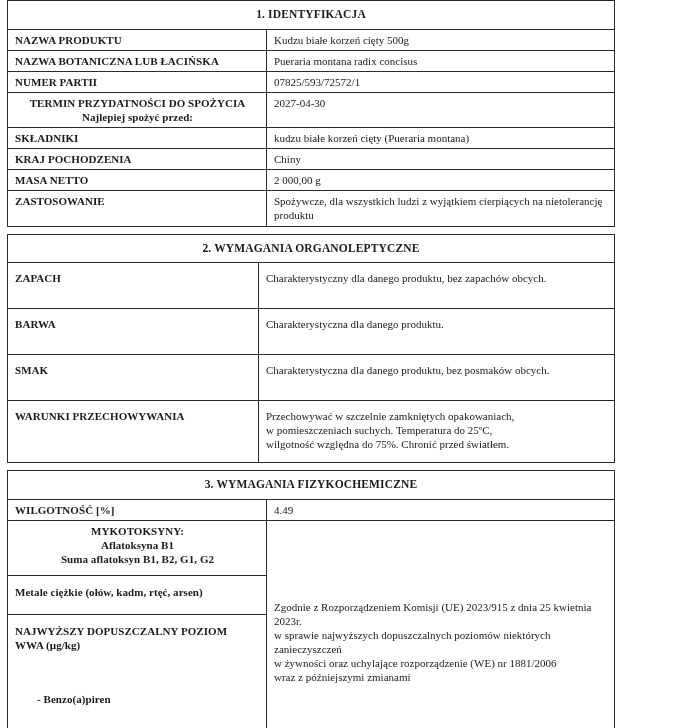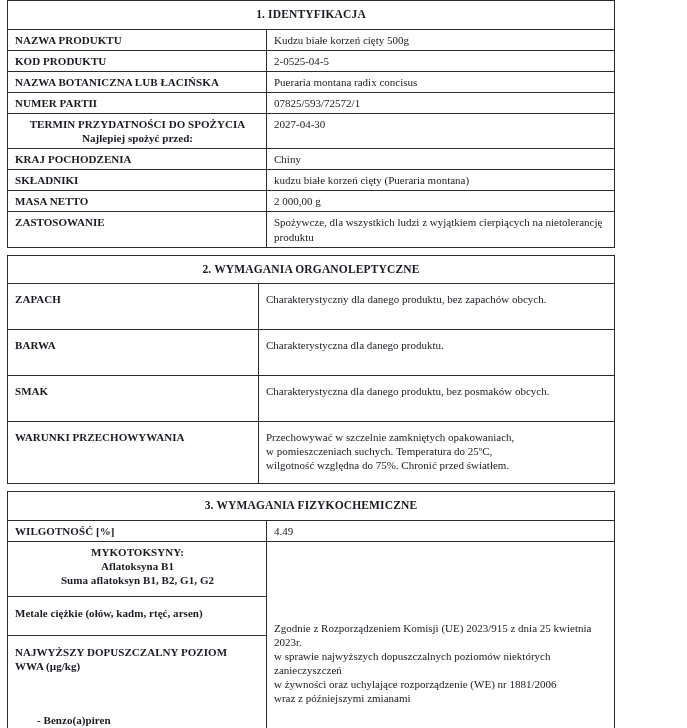--- a/index.html
+++ b/index.html
@@ -88,43 +88,39 @@
       </colgroup>
     <tbody>
       <tr class="section-title">
         <td colspan="2">1. IDENTYFIKACJA</td>
       </tr>
       <tr class="r-short">
         <td class="label-cell">NAZWA PRODUKTU</td>
         <td class="value-cell">Kudzu białe korzeń cięty 500g</td>
       </tr>
       <tr class="r-short">
-        <td class="label-cell">KOD PRODUKTU</td>
-        <td class="value-cell">2-0525-04-5</td>
-      </tr>
-      <tr class="r-short">
         <td class="label-cell">NAZWA BOTANICZNA LUB ŁACIŃSKA</td>
         <td class="value-cell">Pueraria montana radix concisus</td>
       </tr>
       <tr class="r-short">
         <td class="label-cell">NUMER PARTII</td>
         <td class="value-cell">07825/593/72572/1</td>
       </tr>
       <tr class="r-two">
         <td class="label-cell nowrapv">TERMIN PRZYDATNOŚCI DO SPOŻYCIA
 Najlepiej spożyć przed:</td>
         <td class="value-cell">2027-04-30</td>
       </tr>
       <tr class="r-short">
+        <td class="label-cell">SKŁADNIKI</td>
+        <td class="value-cell">kudzu białe korzeń cięty (Pueraria montana)</td>
+      </tr>
+      <tr class="r-short">
         <td class="label-cell">KRAJ POCHODZENIA</td>
         <td class="value-cell">Chiny</td>
-      </tr>
-      <tr class="r-short">
-        <td class="label-cell">SKŁADNIKI</td>
-        <td class="value-cell">kudzu białe korzeń cięty (Pueraria montana)</td>
       </tr>
       <tr class="r-short">
         <td class="label-cell">MASA NETTO</td>
         <td class="value-cell">2 000,00 g</td>
       </tr>
       <tr class="r-two">
         <td class="label-cell">ZASTOSOWANIE</td>
         <td class="value-cell">Spożywcze, dla wszystkich ludzi z wyjątkiem cierpiących na nietolerancję
 produktu</td>
       </tr>

